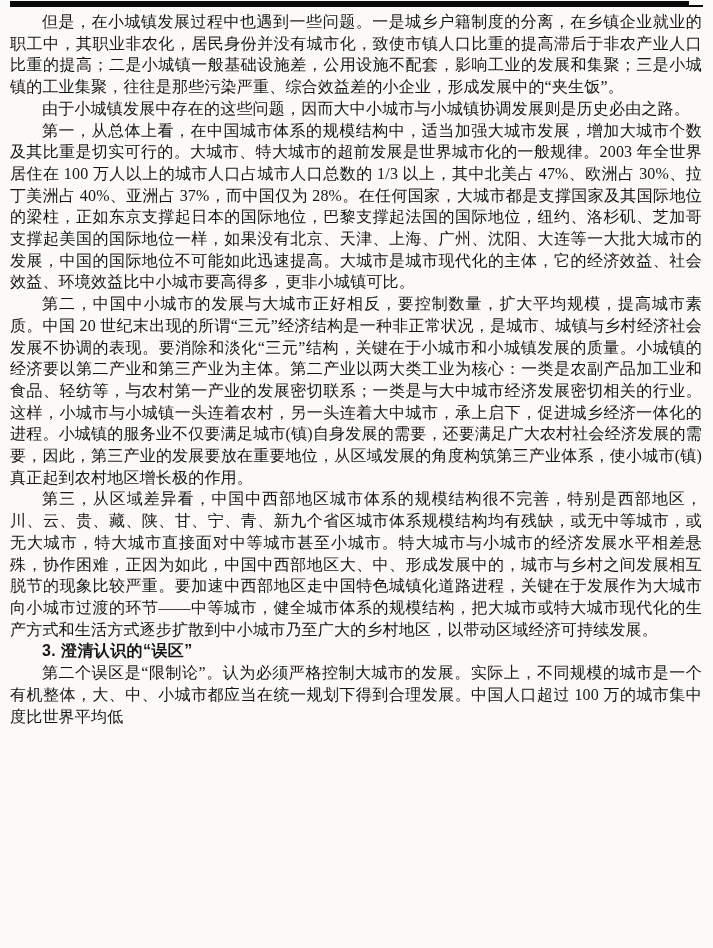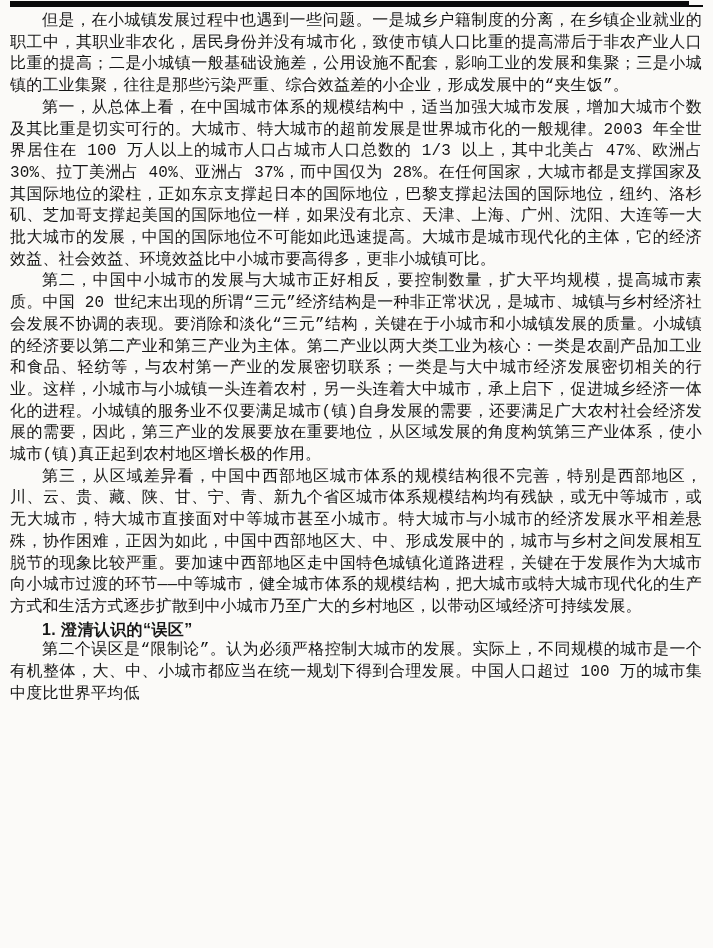--- a/index.html
+++ b/index.html
@@ -45,36 +45,36 @@
     text-align: justify;
     text-justify: inter-ideograph;
     letter-spacing: 0.2px;
   }
   .para {
     margin: 0;
     padding: 0;
   }
   .indent {
     text-indent: 2em;
-    font-family: Liberation Mono, monospace;
   }
   .heading {
     font-weight: bold;
     font-family: "Liberation Sans", "DejaVu Sans", sans-serif;
     letter-spacing: 0.4px;
   }
 </style>
 </head>
 <body>
 
 <div class="page">
   <div class="top-rule"></div>
   <div class="top-rule-tail"></div>
 
   <div class="text-column">
     <p class="para indent">但是，在小城镇发展过程中也遇到一些问题。一是城乡户籍制度的分离，在乡镇企业就业的职工中，其职业非农化，居民身份并没有城市化，致使市镇人口比重的提高滞后于非农产业人口比重的提高；二是小城镇一般基础设施差，公用设施不配套，影响工业的发展和集聚；三是小城镇的工业集聚，往往是那些污染严重、综合效益差的小企业，形成发展中的“夹生饭”。</p>
+    <p class="para indent">由于小城镇发展中存在的这些问题，因而大中小城市与小城镇协调发展则是历史必由之路。</p>
     <p class="para indent">第一，从总体上看，在中国城市体系的规模结构中，适当加强大城市发展，增加大城市个数及其比重是切实可行的。大城市、特大城市的超前发展是世界城市化的一般规律。2003 年全世界居住在 100 万人以上的城市人口占城市人口总数的 1/3 以上，其中北美占 47%、欧洲占 30%、拉丁美洲占 40%、亚洲占 37%，而中国仅为 28%。在任何国家，大城市都是支撑国家及其国际地位的梁柱，正如东京支撑起日本的国际地位，巴黎支撑起法国的国际地位，纽约、洛杉矶、芝加哥支撑起美国的国际地位一样，如果没有北京、天津、上海、广州、沈阳、大连等一大批大城市的发展，中国的国际地位不可能如此迅速提高。大城市是城市现代化的主体，它的经济效益、社会效益、环境效益比中小城市要高得多，更非小城镇可比。</p>
     <p class="para indent">第二，中国中小城市的发展与大城市正好相反，要控制数量，扩大平均规模，提高城市素质。中国 20 世纪末出现的所谓“三元”经济结构是一种非正常状况，是城市、城镇与乡村经济社会发展不协调的表现。要消除和淡化“三元”结构，关键在于小城市和小城镇发展的质量。小城镇的经济要以第二产业和第三产业为主体。第二产业以两大类工业为核心：一类是农副产品加工业和食品、轻纺等，与农村第一产业的发展密切联系；一类是与大中城市经济发展密切相关的行业。这样，小城市与小城镇一头连着农村，另一头连着大中城市，承上启下，促进城乡经济一体化的进程。小城镇的服务业不仅要满足城市(镇)自身发展的需要，还要满足广大农村社会经济发展的需要，因此，第三产业的发展要放在重要地位，从区域发展的角度构筑第三产业体系，使小城市(镇)真正起到农村地区增长极的作用。</p>
     <p class="para indent">第三，从区域差异看，中国中西部地区城市体系的规模结构很不完善，特别是西部地区，川、云、贵、藏、陕、甘、宁、青、新九个省区城市体系规模结构均有残缺，或无中等城市，或无大城市，特大城市直接面对中等城市甚至小城市。特大城市与小城市的经济发展水平相差悬殊，协作困难，正因为如此，中国中西部地区大、中、形成发展中的，城市与乡村之间发展相互脱节的现象比较严重。要加速中西部地区走中国特色城镇化道路进程，关键在于发展作为大城市向小城市过渡的环节——中等城市，健全城市体系的规模结构，把大城市或特大城市现代化的生产方式和生活方式逐步扩散到中小城市乃至广大的乡村地区，以带动区域经济可持续发展。</p>
-    <p class="para indent heading">1. 澄清认识的“误区”</p>
+    <p class="para indent heading">3. 澄清认识的“误区”</p>
     <p class="para indent">第二个误区是“限制论”。认为必须严格控制大城市的发展。实际上，不同规模的城市是一个有机整体，大、中、小城市都应当在统一规划下得到合理发展。中国人口超过 100 万的城市集中度比世界平均低</p>
   </div>
 </div>
 
 </body></html>

